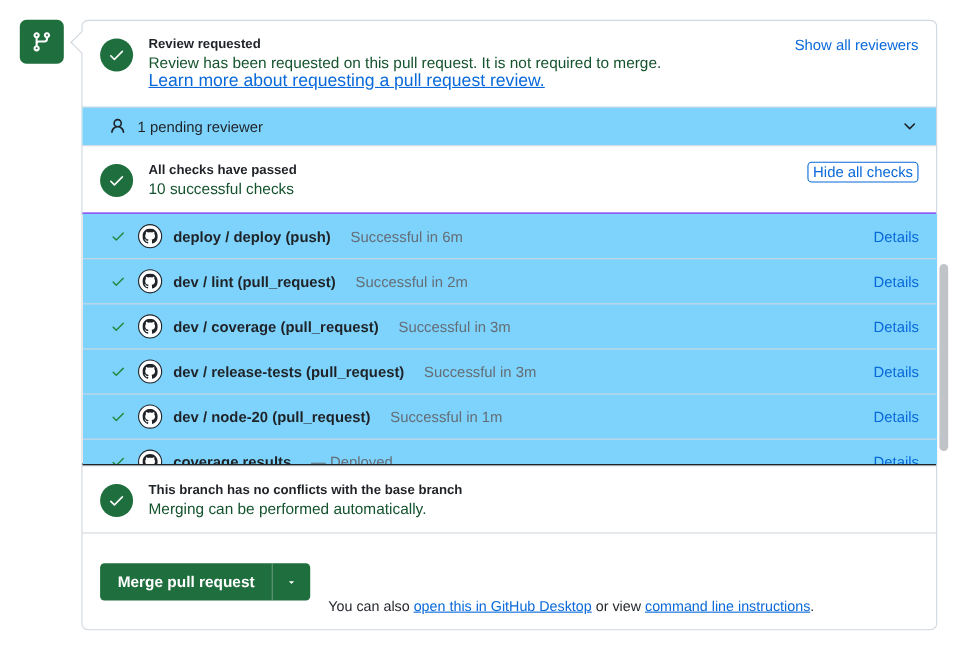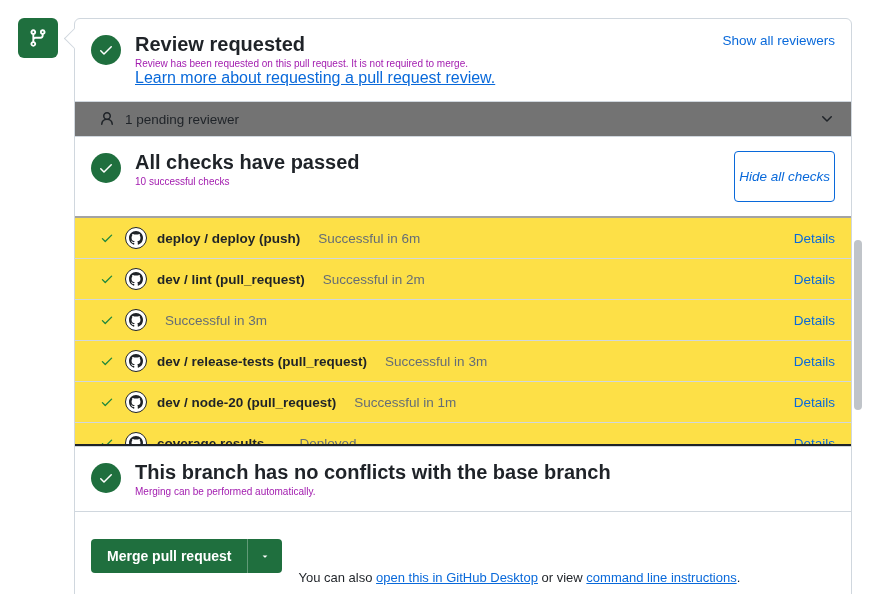--- a/index.html
+++ b/index.html
@@ -30,34 +30,34 @@
   }
   .section { border-top: 1px solid #d0d7de; }
   .section:first-child { border-top: none; }
   .hdr { display: flex; padding: 14px 16px; gap: 14px; align-items: flex-start; }
   .status-circle {
     width: 30px; height: 30px; border-radius: 50%; background: #1f6f3e;
     display: flex; align-items: center; justify-content: center; color: #fff; flex: 0 0 30px;
     margin-top: 2px;
   }
   .hdr-body { flex: 1 1 auto; }
-  .hdr-title { font-weight: 600; font-size: 20px; color: #1f2328; }
-  .hdr-sub  { color: #a21caf; margin-top: 2px; font-size: 10px; }
+  .hdr-title { font-weight: 600; font-size: 12px; color: #1f2328; }
+  .hdr-sub  { color: #14532d; margin-top: 2px; font-size: 14px; }
   .hdr-link { color: #0969da; text-decoration: underline; font-size: 16px; }
   .hdr-action { color: #0969da; font-weight: 500; font-size: 13.5px; white-space: nowrap; cursor: pointer; }
-  .hdr-action.boxed { border: 1.5px solid #0969da; border-radius: 4px; padding: 17px 4px; font-style: italic; }
+  .hdr-action.boxed { border: 1.5px solid #0969da; border-radius: 4px; padding: 1px 4px; }
   .sub-bar {
-    background: #737373; border-top: 1px solid #d0d7de;
+    background: #7dd3fc; border-top: 1px solid #d0d7de;
     display: flex; align-items: center; padding: 9px 16px 9px 24px; gap: 10px;
     color: #1f2328; font-weight: 500; font-size: 13.5px; text-align: center;
   }
   .sub-bar .spacer { flex: 1; }
   .checks-scroll {
-    border-top: 2px solid #a3a3a3; border-bottom: 2px solid #1f2328;
-    background: #fde047; max-height: 230px; overflow-y: auto; position: relative;
+    border-top: 2px solid #8b5cf6; border-bottom: 2px solid #1f2328;
+    background: #7dd3fc; max-height: 230px; overflow-y: auto; position: relative;
   }
   .check-row {
     display: flex; align-items: center; gap: 10px;
     padding: 9px 16px 9px 24px; border-top: 1px solid #d0d7de;
   }
   .check-row:first-child { border-top: none; }
   .mini-check { color: #1f883d; width: 16px; display: flex; justify-content: center; }
   .gh-avatar {
     width: 22px; height: 22px; border-radius: 50%; background: #fff;
     border: 1.5px solid #1f2328; display: flex; align-items: center; justify-content: center;
@@ -179,20 +179,21 @@
             <span class="mini-check">
               <svg width="14" height="14" viewBox="0 0 16 16" fill="currentColor">
                 <path d="M13.78 4.22a.75.75 0 0 1 0 1.06l-7.25 7.25a.75.75 0 0 1-1.06 0L2.22 9.28a.75.75 0 0 1 1.06-1.06L6 10.94l6.72-6.72a.75.75 0 0 1 1.06 0Z"></path>
               </svg>
             </span>
             <span class="gh-avatar">
               <svg width="14" height="14" viewBox="0 0 16 16" fill="#1f2328">
                 <path d="M8 0c4.42 0 8 3.58 8 8a8.013 8.013 0 0 1-5.45 7.59c-.4.08-.55-.17-.55-.38 0-.27.01-1.13.01-2.2 0-.75-.25-1.23-.54-1.48 1.78-.2 3.65-.88 3.65-3.95 0-.88-.31-1.59-.82-2.15.08-.2.36-1.02-.08-2.12 0 0-.67-.22-2.2.82-.64-.18-1.32-.27-2-.27-.68 0-1.36.09-2 .27-1.53-1.03-2.2-.82-2.2-.82-.44 1.1-.16 1.92-.08 2.12-.51.56-.82 1.28-.82 2.15 0 3.06 1.86 3.75 3.64 3.95-.23.2-.44.55-.51 1.07-.46.21-1.61.55-2.33-.66-.15-.24-.6-.83-1.23-.82-.67.01-.27.38.01.53.34.19.73.9.82 1.13.16.45.68 1.31 2.69.94 0 .67.01 1.3.01 1.49 0 .21-.15.45-.55.38A7.995 7.995 0 0 1 0 8c0-4.42 3.58-8 8-8Z"></path>
               </svg>
             </span>
+            <span class="check-name">dev / coverage (pull_request)</span>
             <span class="check-status"> Successful in 3m</span>
             <span class="row-spacer"></span>
             <a class="details">Details</a>
           </div>
           <div class="check-row">
             <span class="mini-check">
               <svg width="14" height="14" viewBox="0 0 16 16" fill="currentColor">
                 <path d="M13.78 4.22a.75.75 0 0 1 0 1.06l-7.25 7.25a.75.75 0 0 1-1.06 0L2.22 9.28a.75.75 0 0 1 1.06-1.06L6 10.94l6.72-6.72a.75.75 0 0 1 1.06 0Z"></path>
               </svg>
             </span>

